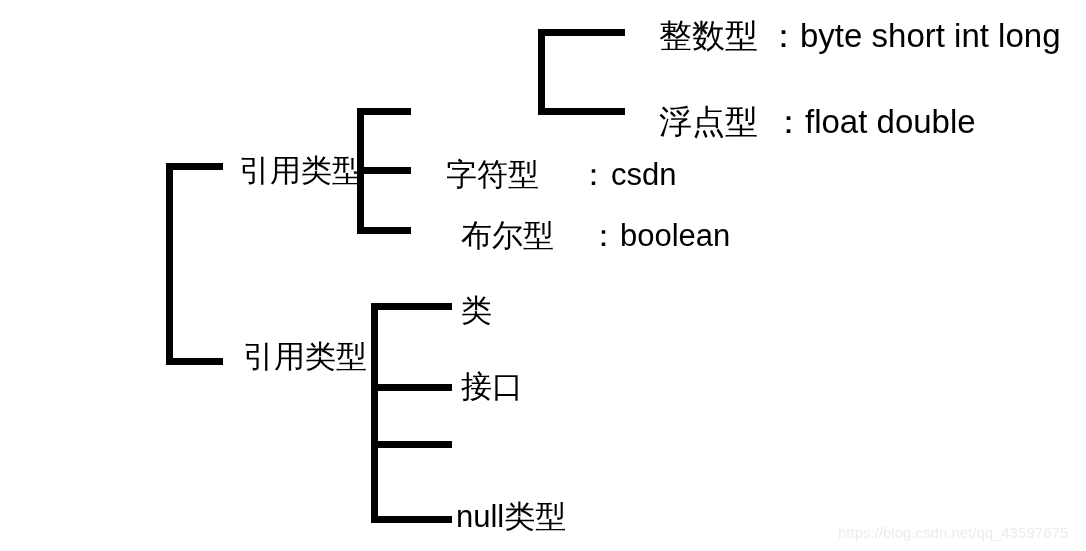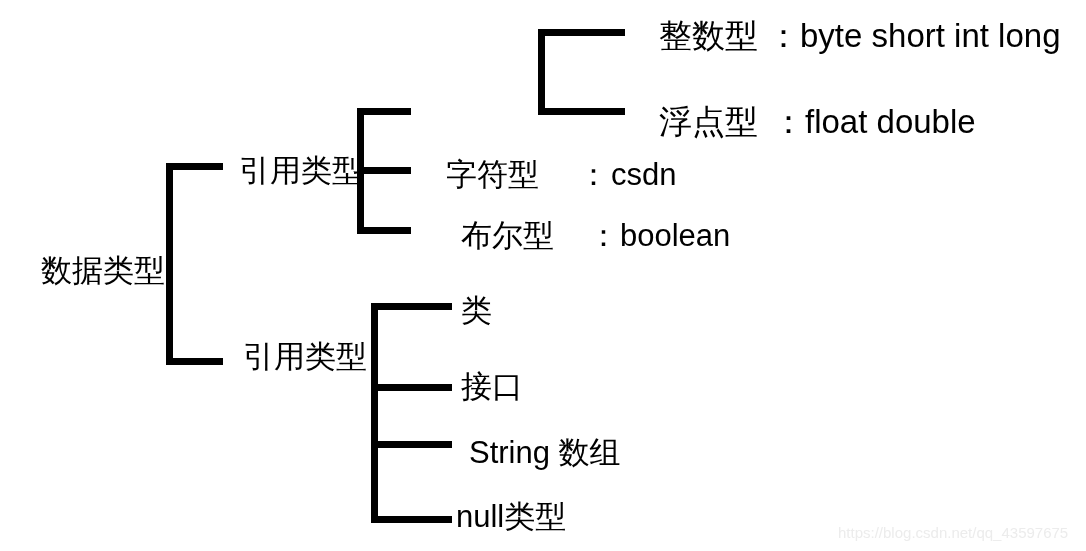--- a/index.html
+++ b/index.html
@@ -43,21 +43,20 @@
     font-size: 15px;
     white-space: nowrap;
     font-family: "Liberation Sans", "DejaVu Sans", sans-serif;
   }
 </style>
 </head>
 <body>
 
 <div id="canvas">
 
-  <div class="lbl lbl-root" style="left:41px; top:255px;">数据类型</div>
 
   <div class="ln" style="left:166px; top:163px; width:7px; height:202px;"></div>
   <div class="ln" style="left:166px; top:163px; width:57px; height:7px;"></div>
   <div class="ln" style="left:166px; top:358px; width:57px; height:7px;"></div>
 
   <div class="lbl lbl-l2" style="left:239px; top:155px;">引用类型</div>
 
   <div class="lbl lbl-l2" style="left:243px; top:341px;">引用类型</div>
 
   <div class="ln" style="left:357px; top:108px; width:7px; height:126px;"></div>
@@ -89,19 +88,18 @@
   <div class="ln" style="left:371px; top:303px; width:7px; height:220px;"></div>
   <div class="ln" style="left:371px; top:303px; width:81px; height:7px;"></div>
   <div class="ln" style="left:371px; top:384px; width:81px; height:7px;"></div>
   <div class="ln" style="left:371px; top:441px; width:81px; height:7px;"></div>
   <div class="ln" style="left:371px; top:516px; width:81px; height:7px;"></div>
 
   <div class="lbl lbl-leaf" style="left:461px; top:295px;">类</div>
 
   <div class="lbl lbl-leaf" style="left:461px; top:371px;">接口</div>
 
-  <div class="lbl lbl-leaf" style="left:469px; top:437px;">String  数组</div>
 
   <div class="lbl lbl-leaf" style="left:456px; top:501px;">null类型</div>
 
   <div class="watermark" style="left:838px; top:524px;">https://blog.csdn.net/qq_43597675</div>
 
 </div>
 
 </body></html>

